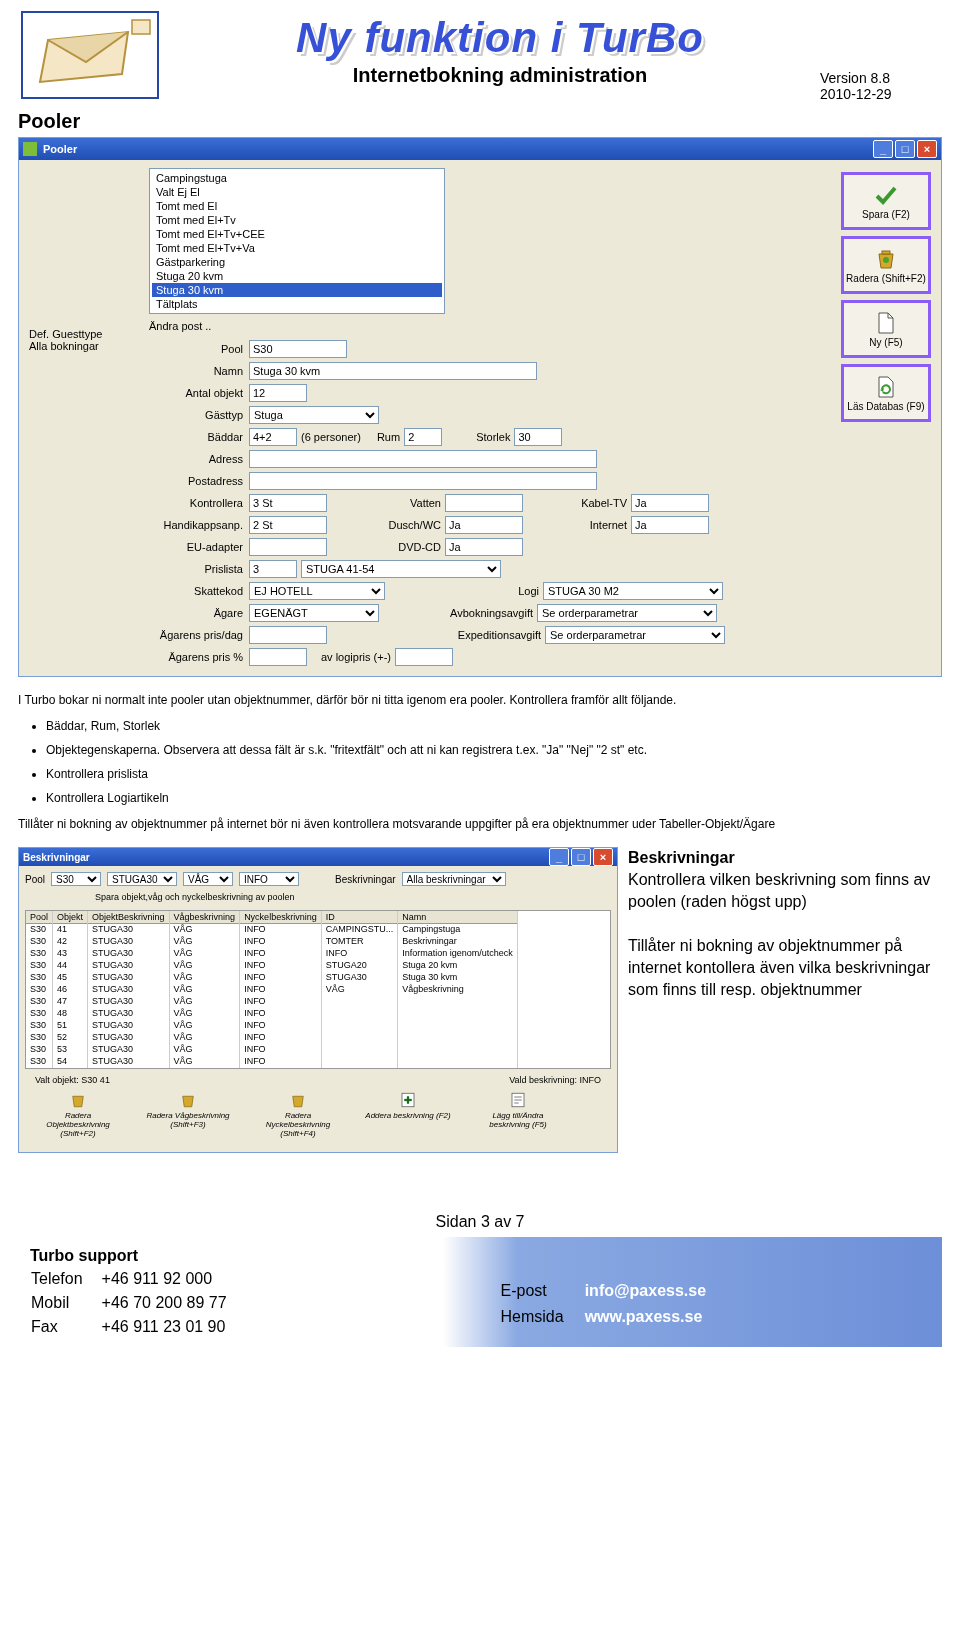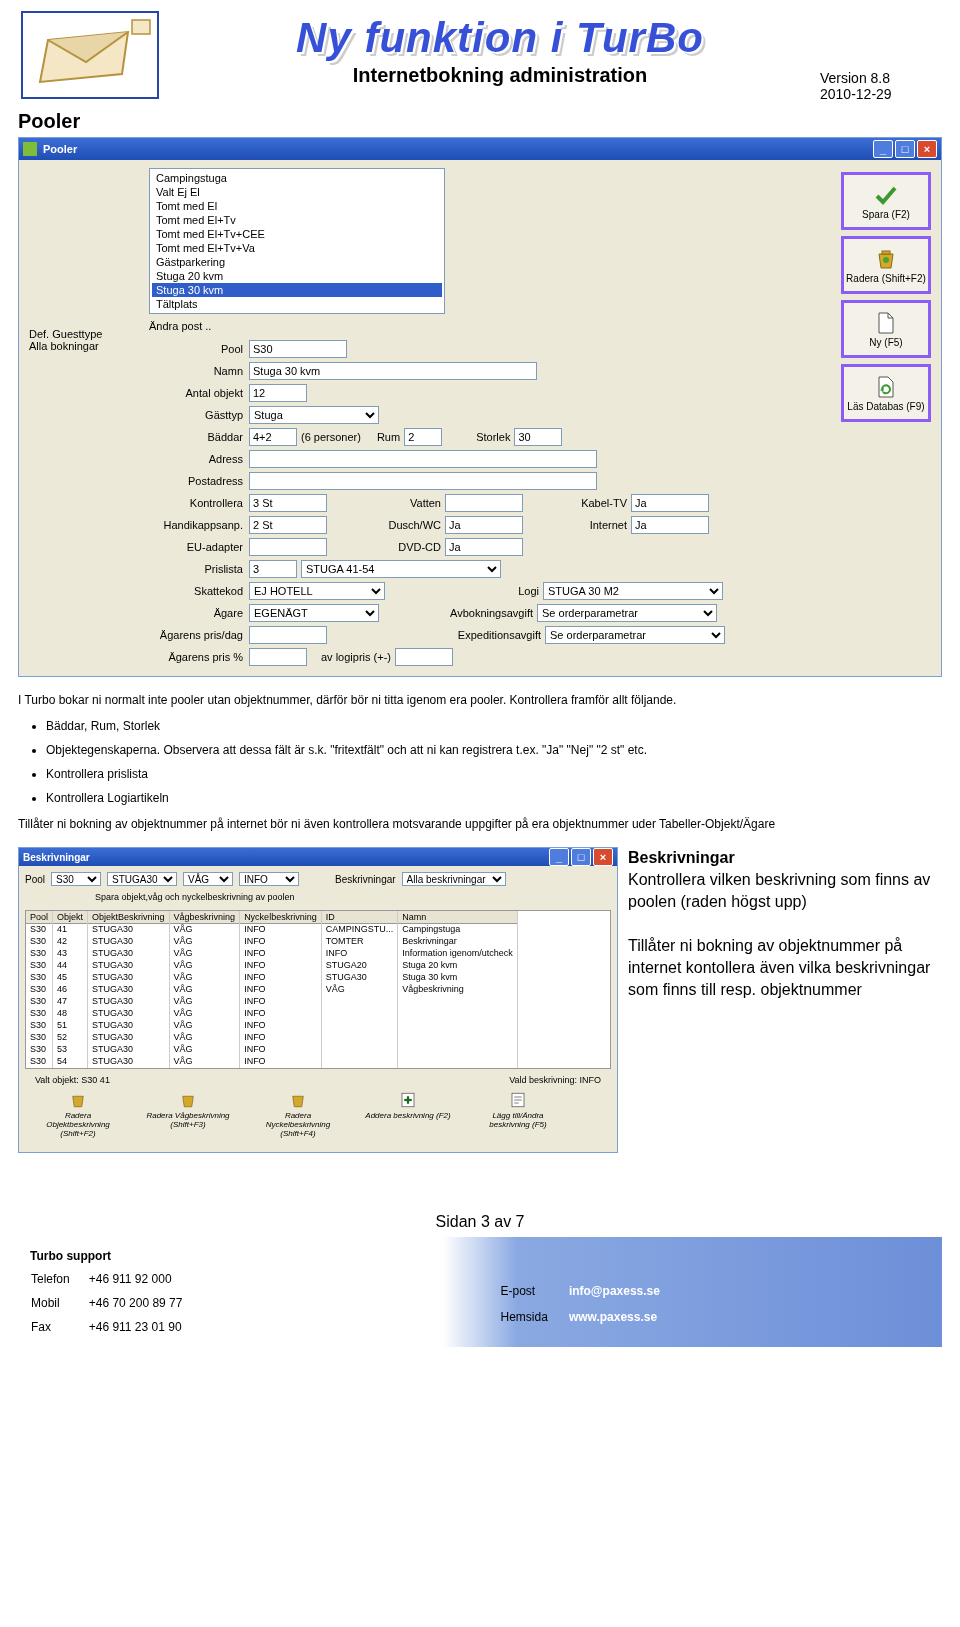--- a/index.html
+++ b/index.html
@@ -132,21 +132,21 @@
   .mini-status{display:flex;justify-content:space-between;padding:6px 10px 2px;font-size:9px;}
   .mini-buttons{display:flex;gap:20px;padding:4px 8px 8px;}
   .mini-act{display:flex;flex-direction:column;align-items:center;font-size:8px;line-height:9px;text-align:center;width:90px;font-style:italic;}
   .mini-act .mi{width:18px;height:18px;margin-bottom:2px;}
 
   
   .page-num{text-align:center;font-size:16px;margin-top:60px;}
   .footer{
     margin:6px 18px 18px;
     display:flex;
-    font-size:12px;
+    font-size:16px;
     line-height:22px;
     background:linear-gradient(to right,#fff 0%,#fff 46%, #8aa9e2 54%, #6d8fd8 100%);
   }
   .footer-left{flex:0 0 48%;padding:8px 12px;}
   .footer-left .h{font-weight:bold;}
   .footer-left table{border-collapse:collapse;}
   .footer-left td{padding-right:18px;}
   .footer-right{flex:1;padding:40px 12px 8px;color:#000;}
   .footer-right table td{padding-right:18px;}
   .footer-right .link{color:#fff;font-weight:bold;}

